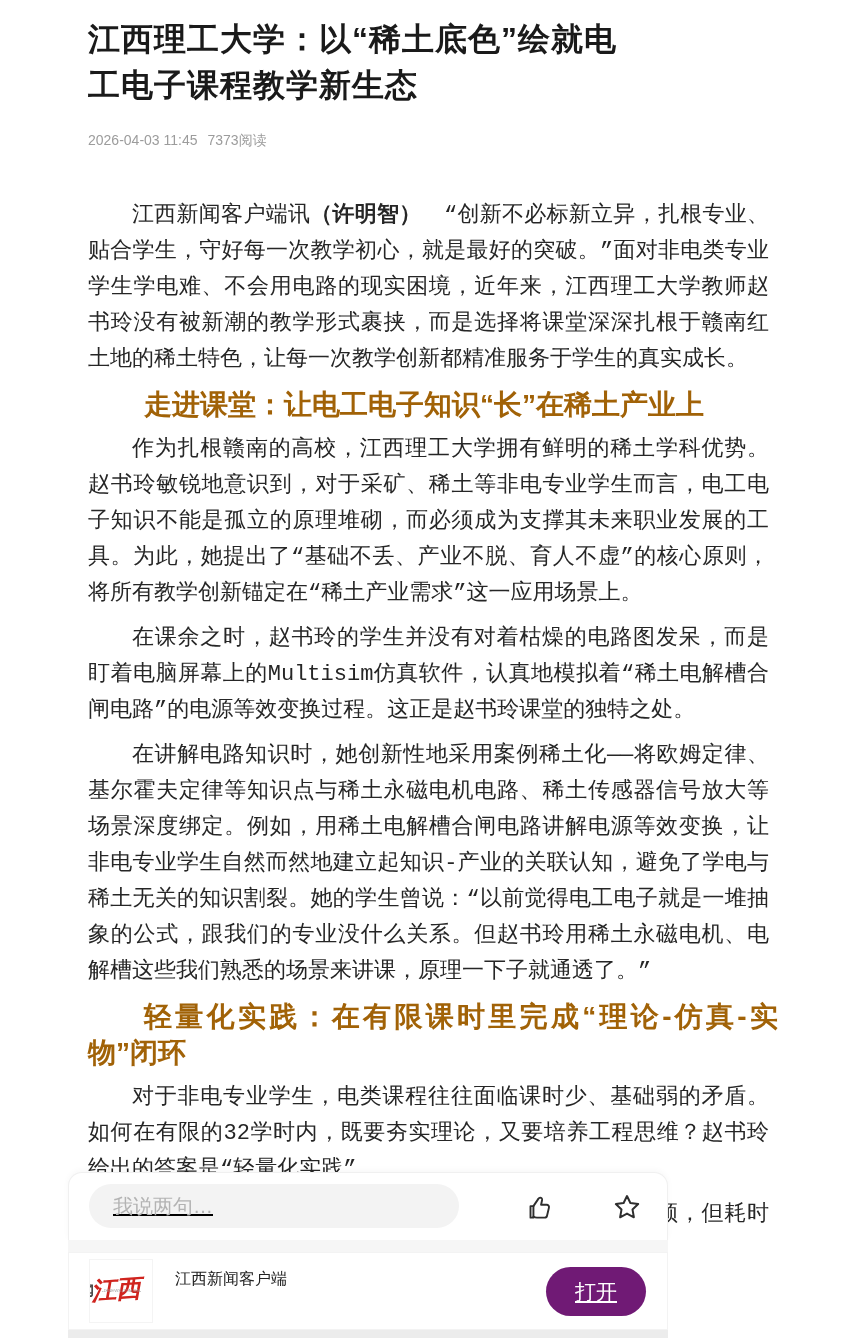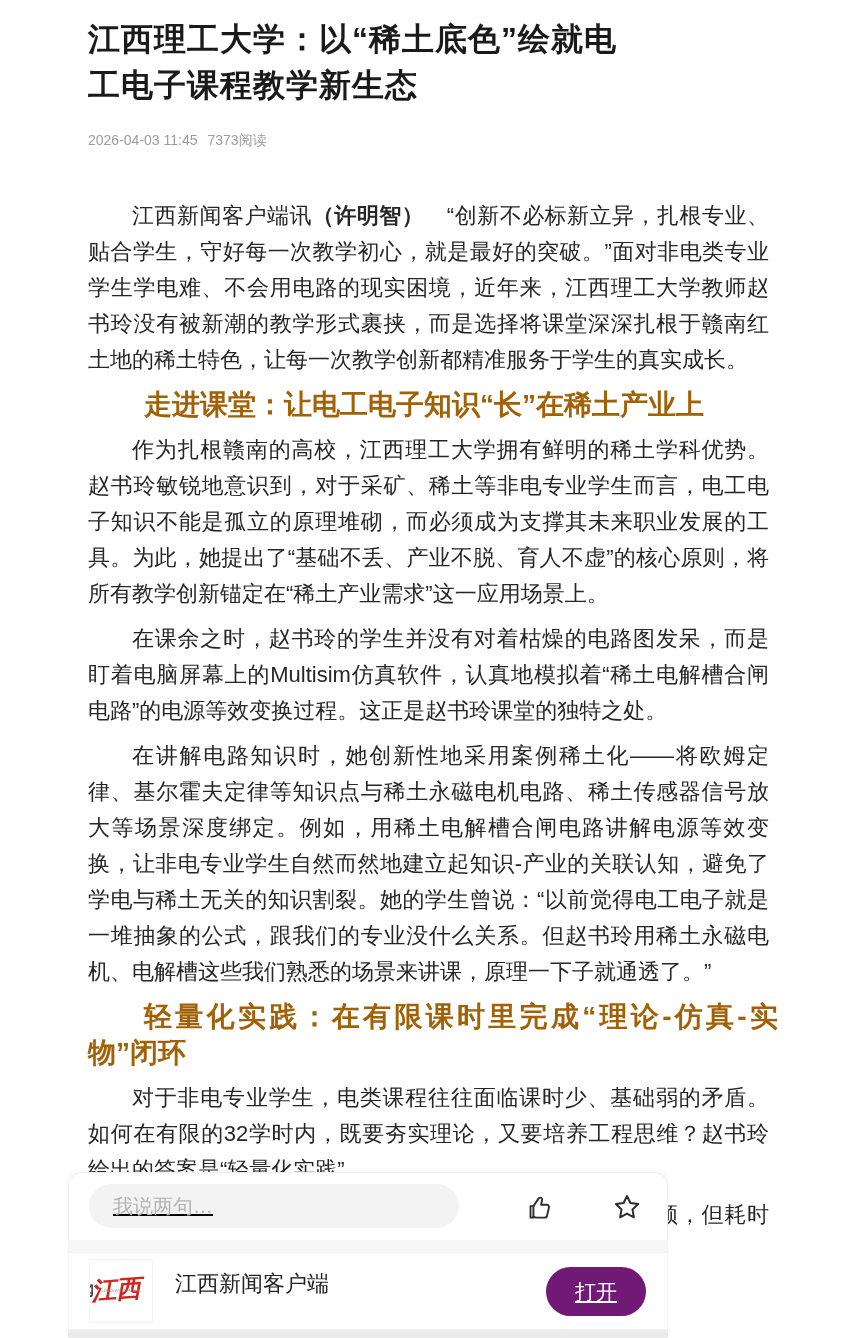--- a/index.html
+++ b/index.html
@@ -6,21 +6,21 @@
   body{font-family:"Liberation Sans","DejaVu Sans",sans-serif;}
   .page{position:relative;width:854px;height:1338px;background:#ffffff;overflow:hidden;}
 
   
   .content{position:absolute;left:88px;top:0;width:690px;}
   h1{width:548px;margin:16px 0 0 0;font-size:32px;line-height:46px;font-weight:700;
      color:#1a1a1a;letter-spacing:1px;}
   .meta{margin-top:20px;font-size:14px;line-height:24px;color:#9c9c9c;}
   .meta .reads{margin-left:10px;}
   .body{margin-top:46px;font-size:22px;line-height:36px;color:#262626;text-align:justify;}
-  .body p{margin:0 9px 9px 0;text-indent:2em;}
+  .body p{margin:0 9px 9px 0;text-indent:2em;font-family:Liberation Mono, monospace;}
   .body h2{margin:9px 0;font-size:28px;line-height:36px;font-weight:700;color:#a16207;text-indent:2em;}
   .body b{font-weight:700;}
 
   
   .comment-bar{position:absolute;left:68px;top:1172px;width:600px;height:68px;background:#ffffff;
      border:1px solid #f0f0f0;border-bottom:none;border-radius:14px 14px 0 0;box-sizing:border-box;
      box-shadow:0 -2px 6px rgba(0,0,0,0.03);}
   .comment-pill{position:absolute;left:20px;top:11px;width:370px;height:44px;border-radius:22px;
      background:#f3f3f3;display:flex;align-items:center;padding-left:24px;box-sizing:border-box;text-decoration:underline;}
   .comment-pill .ph{font-size:20px;color:#b3b3b3;}
@@ -33,21 +33,21 @@
   
   .app-banner{position:absolute;left:68px;top:1252px;width:600px;height:78px;background:#ffffff;
      border:1px solid #f3f3f3;box-sizing:border-box;}
   .logo{position:absolute;left:20px;top:6px;width:64px;height:64px;background:#fff;border:1px solid #f4f4f4;
      box-sizing:border-box;overflow:hidden;}
   .lg-red{position:absolute;left:1px;top:13px;font-family:"Liberation Serif","DejaVu Serif",serif;
      font-style:italic;font-weight:700;font-size:25px;color:#d0241e;transform:rotate(-4deg);white-space:nowrap;}
   .lg-col{position:absolute;right:3px;top:22px;display:flex;flex-direction:row;align-items:center;}
   .lg-dark{font-family:"Liberation Serif","DejaVu Serif",serif;font-weight:700;font-size:14px;color:#3a3a3a;white-space:nowrap;}
   .lg-sub{font-size:6px;color:#9a9a9a;transform:scale(0.72);white-space:nowrap;}
-  .app-name{position:absolute;left:106px;top:16px;font-size:22px;color:#222222;}
+  .app-name{position:absolute;left:106px;top:16px;font-size:16px;color:#222222;}
   .open-btn{position:absolute;left:477px;top:14px;width:100px;height:49px;border:none;border-radius:25px;
      background:#f92c2c;color:#ffffff;font-size:21px;font-family:inherit;cursor:pointer;}
   .bottom-strip{position:absolute;left:68px;top:1330px;width:600px;height:8px;background:#ececec;}
 
   svg{display:block;}
 </style>
 </head>
 <body>
 
 <div class="page">

